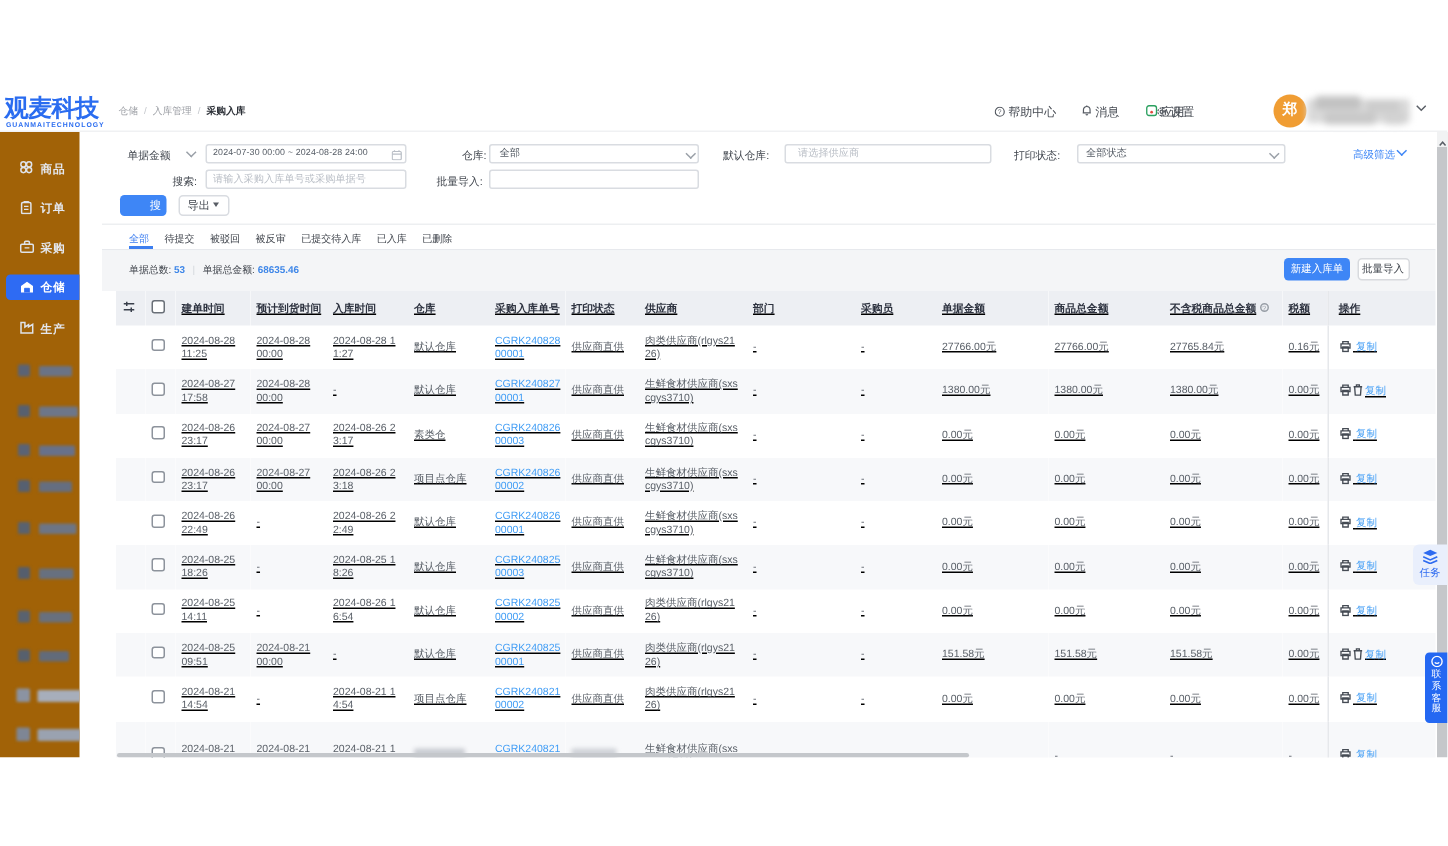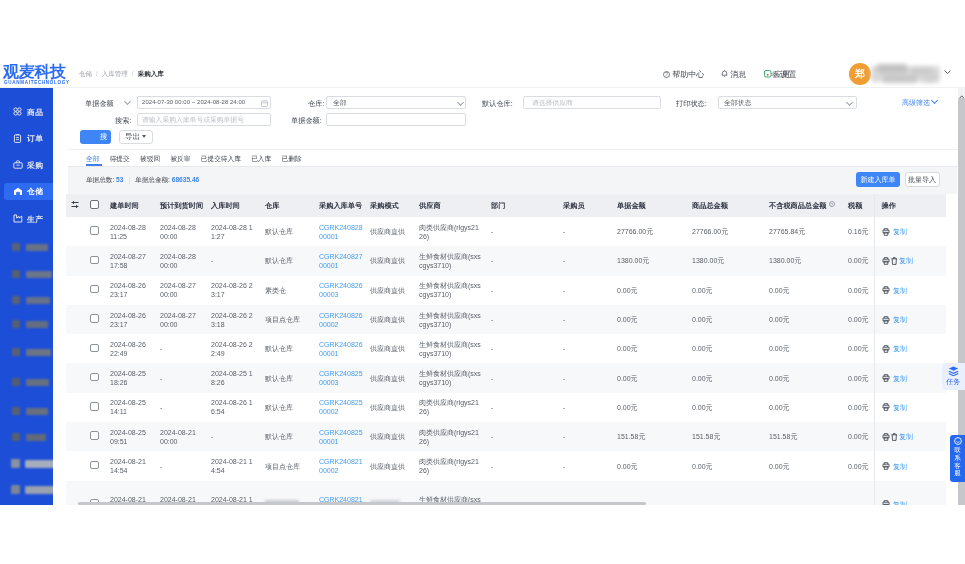--- a/index.html
+++ b/index.html
@@ -14,21 +14,21 @@
 #crumb{position:absolute;left:79px;top:10.5px;font-size:6.5px;color:#9a9da3;white-space:nowrap;}
 #crumb b{color:#2b2f36;font-weight:700;}
 #crumb .sep{margin:0 4px;color:#c4c7cc;}
 .hitem{position:absolute;top:9.5px;font-size:8px;color:#454a52;white-space:nowrap;}
 .hicon{display:inline-block;vertical-align:-1px;}
 #avatar{position:absolute;left:849px;top:3.5px;width:22px;height:22px;border-radius:50%;background:#f09d33;color:#fff;font-size:10px;font-weight:700;text-align:center;line-height:22px;}
 #blurname{position:absolute;left:871px;top:5px;width:69px;height:20px;filter:blur(2px);overflow:hidden;}
 #blurname i{position:absolute;border-radius:2px;}
 #topchev{position:absolute;left:944px;top:11px;}
 
-#sidebar{position:absolute;left:0;top:29px;width:53px;height:417px;background:#1d4ed8;overflow:hidden;}
+#sidebar{position:absolute;left:0;top:29px;width:53px;height:417px;background:#a16207;overflow:hidden;}
 .mitem{position:absolute;left:0;width:68px;height:17px;}
 .mitem .mi{position:absolute;left:13px;top:4px;}
 .mitem .mt{position:absolute;left:27px;top:3.5px;font-size:7.8px;font-weight:600;color:#e4e7ee;letter-spacing:0.5px;}
 .mitem .mc{position:absolute;left:55px;top:5px;width:5px;height:5px;}
 .pill{position:absolute;left:4px;width:60px;height:17px;background:#2e6bf3;border-radius:3px;}
 .blurrow{position:absolute;filter:blur(1.2px);}
 .blurrow i{position:absolute;border-radius:1px;}
 #sscroll{position:absolute;left:64.5px;top:272px;width:3px;height:84px;background:#99a1b0;border-radius:2px;}
 
 .flabel{position:absolute;font-size:7.2px;color:#3f444c;text-align:right;white-space:nowrap;}
@@ -48,21 +48,21 @@
 #tabline{position:absolute;left:68px;top:106.5px;width:889px;height:1px;background:#e7e9ed;}
 #tabbar{position:absolute;left:86px;top:104.5px;width:16px;height:2px;background:#3c7ef0;}
 
 #band{position:absolute;left:68px;top:107.5px;width:889px;height:27.5px;background:#f4f5f7;}
 #summary{position:absolute;left:86px;top:117px;font-size:6.6px;color:#40454d;white-space:nowrap;}
 #summary b{color:#3f87e8;font-weight:600;}
 #summary .bar{color:#d3d6db;margin:0 5px;}
 #btnNew{left:856px;top:112.5px;width:44px;height:15.5px;background:#3e86f6;color:#fff;line-height:15.5px;font-size:7px;}
 #btnImp{left:904.5px;top:112.5px;width:35px;height:15.5px;background:#fff;border:1px solid #d8dade;color:#3f444c;line-height:13.5px;font-size:7px;}
 
-#tbl{position:absolute;left:66px;top:135px;width:880px;border-collapse:collapse;table-layout:fixed;}
+#tbl{position:absolute;left:77px;top:135px;width:880px;border-collapse:collapse;table-layout:fixed;text-decoration:underline;}
 #tbl th{height:23px;background:#edeff3;font-size:7.2px;font-weight:700;color:#2e3340;text-align:left;padding:0 0 0 4px;white-space:nowrap;overflow:hidden;}
 #tbl td{height:29.3px;font-size:7px;color:#5a6068;line-height:9px;padding:0 0 0 4px;vertical-align:middle;white-space:nowrap;overflow:hidden;}
 #tbl tr.alt td{background:#f7f8fa;}
 #tbl a{color:#419df5;text-decoration:none;}
 .cb{display:inline-block;width:8.5px;height:8.5px;border:1px solid #8d939c;border-radius:2px;background:#fff;}
 th .cb{border-color:#6a7078;}
 .opcell{border-left:1px solid #e6e8eb !important;padding-left:7px !important;}
 .pic{vertical-align:-1.5px;margin-right:1.5px;}
 .q{display:inline-block;width:6.5px;height:6.5px;border:0.8px solid #9aa0a8;border-radius:50%;color:#9aa0a8;font-size:5px;line-height:6px;text-align:center;vertical-align:1px;margin-left:2px;font-weight:400;}
 
@@ -235,21 +235,21 @@
   <div class="selchev" style="left:458px;top:41px;"></div>
   <div class="flabel" style="left:482px;top:39.5px;">默认仓库:</div>
   <div class="fipt" style="left:523px;top:37px;width:138px;padding-left:8px;"><span class="ph">请选择供应商</span></div>
   <div class="flabel" style="left:676px;top:39.5px;">打印状态:</div>
   <div class="fipt" style="left:718px;top:37px;width:138.5px;padding-left:5px;">全部状态</div>
   <div class="selchev" style="left:847px;top:41px;"></div>
   <div id="advf">高级筛选 <span class="chev" style="border-color:#3e86f6;vertical-align:2px;"></span></div>
 
   <div class="flabel" style="left:115px;top:56.5px;">搜索:</div>
   <div class="fipt" style="left:137px;top:54px;width:134px;"><span class="ph">请输入采购入库单号或采购单据号</span></div>
-  <div class="flabel" style="left:291px;top:56.5px;">单据金额:</div>
+  <div class="flabel" style="left:291px;top:56.5px;">批量导入:</div>
   <div class="fipt" style="left:326px;top:54px;width:140px;"></div>
 
   <div class="btn" id="btnSearch">搜索</div>
   <div class="btn" id="btnExport">导出 <span style="display:inline-block;width:0;height:0;border-left:2.6px solid transparent;border-right:2.6px solid transparent;border-top:3.4px solid #585d65;vertical-align:1px;"></span></div>
   <div id="fline"></div>
 
   <div id="tabs">
     <span class="on">全部</span><span>待提交</span><span>被驳回</span><span>被反审</span><span>已提交待入库</span><span>已入库</span><span>已删除</span>
   </div>
   <div id="tabline"></div>
@@ -284,21 +284,21 @@
       <th style="padding-left:5px;"><svg width="8" height="7" viewBox="0 0 8 7">
               <path d="M0.5 1.5 H7.5 M0.5 5.5 H7.5" stroke="#3a404c" stroke-width="1"></path>
               <path d="M2.5 0 V3 M5.5 4 V7" stroke="#3a404c" stroke-width="1"></path>
             </svg></th>
       <th style="padding-left:4px;"><span class="cb"></span></th>
       <th>建单时间</th>
           <th>预计到货时间</th>
           <th>入库时间</th>
           <th>仓库</th>
       <th>采购入库单号</th>
-          <th>采购模式</th>
+          <th>打印状态</th>
           <th>供应商</th>
           <th>部门</th>
           <th>采购员</th>
       <th>单据金额</th>
           <th>商品总金额</th>
           <th>不含税商品总金额<span class="q">?</span></th>
       <th>税额</th>
           <th class="opcell">操作</th>
     </tr>
   </thead>

